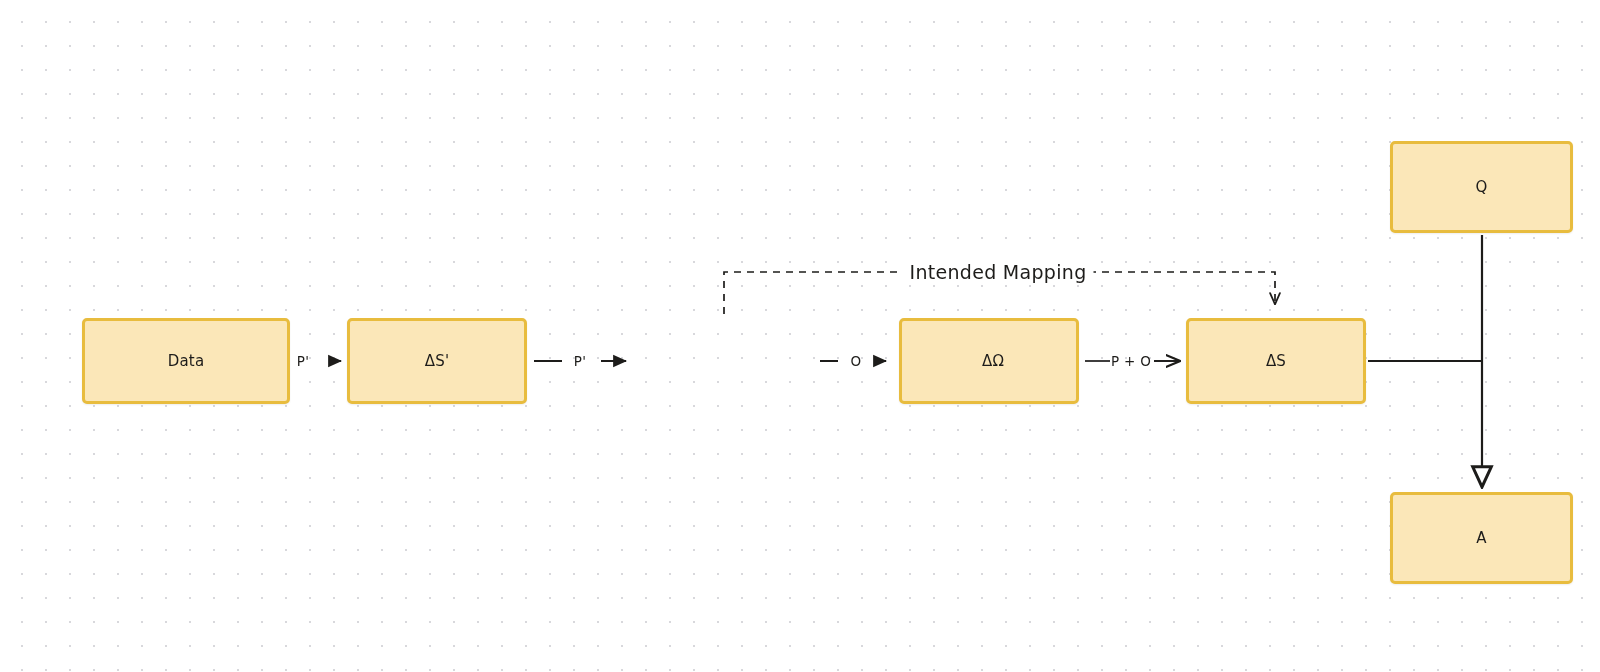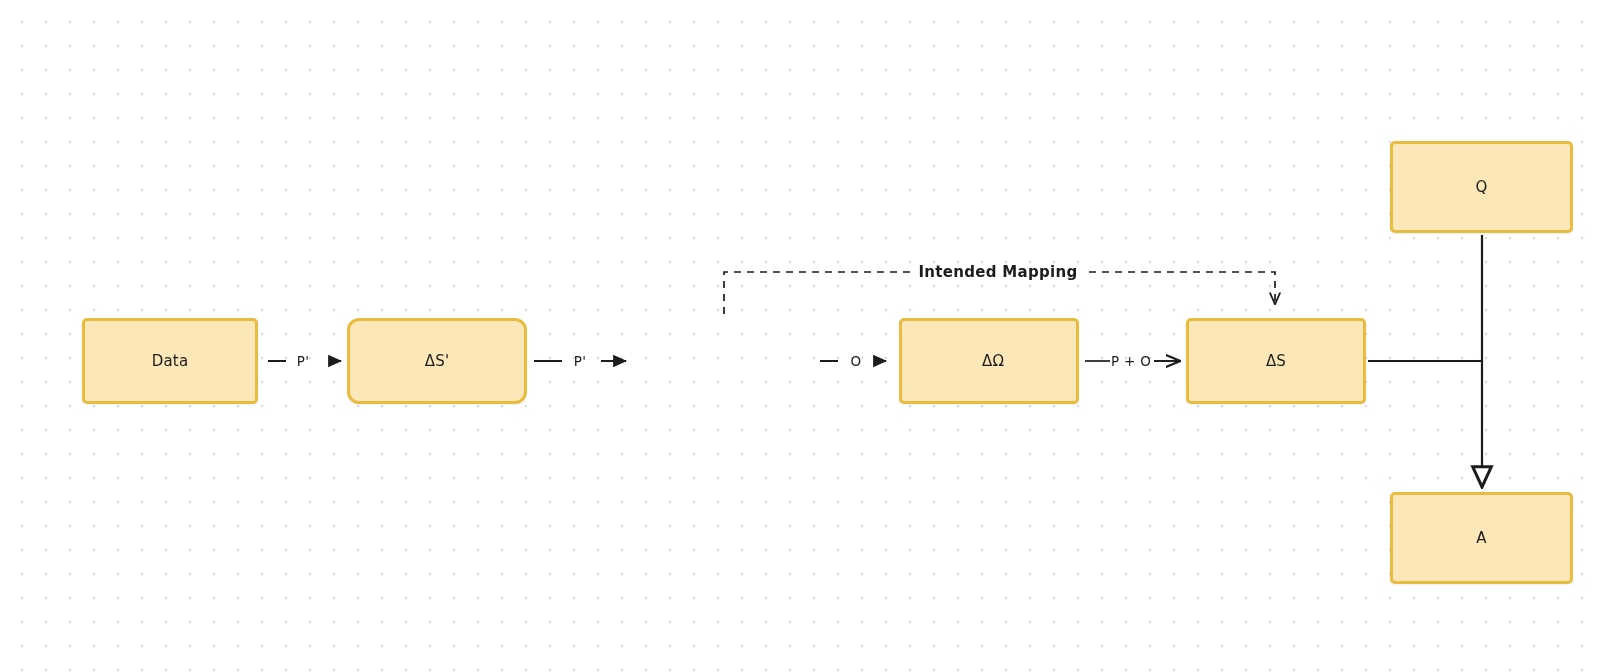--- a/index.html
+++ b/index.html
@@ -47,24 +47,23 @@
   .edge-label {
     position: absolute;
     transform: translate(-50%, -50%);
     font-size: 13.5px;
     color: #1d1c1a;
     background: transparent;
     white-space: nowrap;
     letter-spacing: .3px;
   }
   .edge-label.mapping {
-    font-size: 15px;
+    font-size: 19px;
     background: #ffffff;
     padding: 0 7px;
-    font-weight: bold;
   }
   svg path, svg line, svg polygon { shape-rendering: geometricPrecision; }
 </style>
 </head>
 <body>
 
 <div id="canvas">
 
   <svg class="edge-layer" viewBox="0 0 1600 672" width="1600" height="672" xmlns="http://www.w3.org/2000/svg">
     <defs>
@@ -109,25 +108,25 @@
     </g>
 
     <g>
       <line x1="1368" y1="361" x2="1482" y2="361" stroke="#1d1c1a" stroke-width="2"></line>
     </g>
     <g>
       <line x1="1482" y1="235" x2="1482" y2="487" stroke="#1d1c1a" stroke-width="2.2" marker-end="url(#mk-hollow)"></line>
     </g>
   </svg>
 
-  <div class="node" style="left:82px; top:318px; width:176px; height:86px;">
+  <div class="node" style="left:82px; top:318px; width:208px; height:86px;">
     <span class="node-label">Data</span>
   </div>
 
-  <div class="node" style="left:347px; top:318px; width:180px; height:86px;border-radius:12px;">
+  <div class="node" style="left:347px; top:318px; width:180px; height:86px;">
     <span class="node-label">ΔS'</span>
   </div>
 
 
   <div class="node" style="left:899px; top:318px; width:180px; height:86px;padding-left:8px;">
     <span class="node-label">ΔΩ</span>
   </div>
 
   <div class="node" style="left:1186px; top:318px; width:180px; height:86px;">
     <span class="node-label">ΔS</span>

